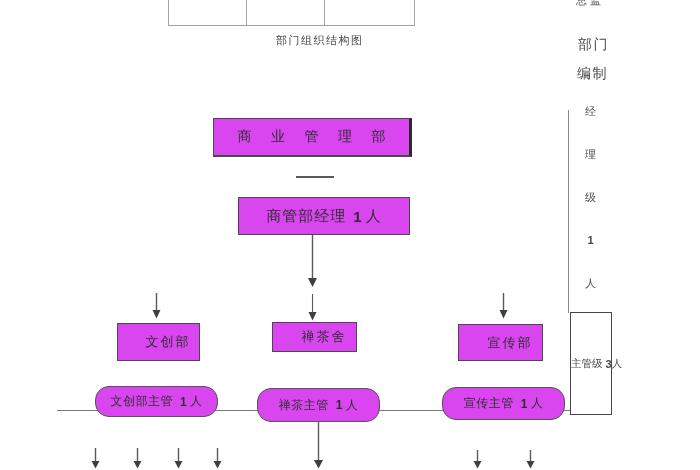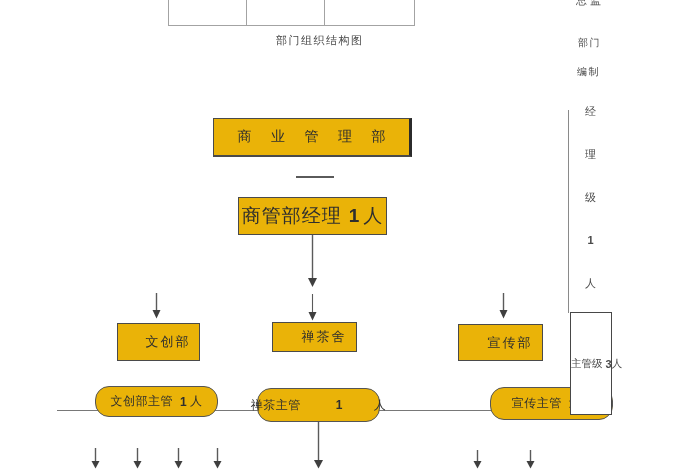--- a/index.html
+++ b/index.html
@@ -4,46 +4,46 @@
 <style>
   html,body{margin:0;padding:0;}
   body{
     width:700px;height:470px;position:relative;overflow:hidden;
     background:#ffffff;
     font-family:"Liberation Serif","DejaVu Serif",serif;
     color:#333333;
   }
   
   .obox{
-    position:absolute;background:#eab308;z-index:2;
+    position:absolute;background:#d946ef;z-index:2;
     border:1.5px solid #4a4a4a;
     display:flex;align-items:center;justify-content:center;
     box-sizing:border-box;color:#2e2e2e;white-space:nowrap;
   }
   .cnt{font-weight:bold;font-family:"Liberation Sans","DejaVu Sans",sans-serif;margin:0 2px 0 7px;}
   .unit{margin-left:1px;}
   
   .toptable{
     position:absolute;left:168px;top:-45px;width:247px;height:71px;
     border:1px solid #a3a3a3;box-sizing:border-box;z-index:2;background:#fff;
   }
   .toptable .vdiv{position:absolute;top:0;bottom:0;width:1px;background:#a3a3a3;}
   
   .ptitle{
     position:absolute;left:276px;top:33px;width:160px;
     font-size:11px;letter-spacing:1.5px;color:#474747;z-index:2;
   }
   
   .box-root{left:213px;top:118px;width:199px;height:39px;font-size:14px;letter-spacing:8px;padding-left:8px;border-right-width:3px;border-right-color:#2b2b2b;border-bottom-width:2px;}
-  .box-mgr{left:238px;top:197px;width:149px;height:38px;font-size:19px;letter-spacing:1px;}
+  .box-mgr{left:238px;top:197px;width:172px;height:38px;font-size:15px;letter-spacing:1px;}
   .box-dept{font-size:13px;letter-spacing:2px;padding-left:19px;}
   .box-sup{font-size:12px;letter-spacing:0.5px;border-width:1px;border-color:#555;border-radius:14px;}
   
   .sb-top{position:absolute;left:576px;top:-7px;font-size:11px;letter-spacing:3px;color:#555;z-index:2;}
-  .sb-pair{position:absolute;font-size:10px;letter-spacing:1.5px;color:#4a4a4a;z-index:2;}
+  .sb-pair{position:absolute;font-size:14px;letter-spacing:1.5px;color:#4a4a4a;z-index:2;}
   .sb-stack{position:absolute;left:583px;top:104px;width:15px;display:flex;flex-direction:column;align-items:center;z-index:2;font-size:11px;color:#4a4a4a;}
   .sb-stack span{display:block;height:14px;line-height:14px;margin-bottom:29px;text-align:center;}
   .sb-stack .cnt{margin:0 0 29px 0;}
   .supbox{
     position:absolute;left:570px;top:312px;width:42px;height:103px;
     border:1.5px solid #474747;box-sizing:border-box;background:#fff;z-index:2;
     display:flex;flex-direction:row;align-items:center;justify-content:space-evenly;
     font-size:10.5px;color:#4a4a4a;
   }
   .supbox .row{display:flex;align-items:center;white-space:nowrap;}
@@ -130,26 +130,26 @@
 </div>
 <div class="obox box-dept" style="left:458px;top:324px;width:85px;height:37px;align-items:center;">
   <span>宣传部</span>
 </div>
 
 <div class="obox box-sup" style="left:95px;top:386px;width:123px;height:31px;">
   <span>文创部主管</span>
   <span class="cnt">1</span>
   <span class="unit">人</span>
 </div>
-<div class="obox box-sup" style="left:257px;top:388px;width:123px;height:34px;gap:28px;">
+<div class="obox box-sup" style="left:257px;top:388px;width:123px;height:34px;">
   <span>禅茶主管</span>
   <span class="cnt">1</span>
   <span class="unit">人</span>
 </div>
-<div class="obox box-sup" style="left:442px;top:387px;width:123px;height:33px;margin-left:48px;">
+<div class="obox box-sup" style="left:442px;top:387px;width:123px;height:33px;">
   <span>宣传主管</span>
   <span class="cnt">1</span>
   <span class="unit">人</span>
 </div>
 
 <div class="sb-top">总监</div>
 <div class="sb-pair" style="left:578px;top:36px;">部门</div>
 <div class="sb-pair" style="left:577px;top:65px;">编制</div>
 
 <div class="sb-stack">

